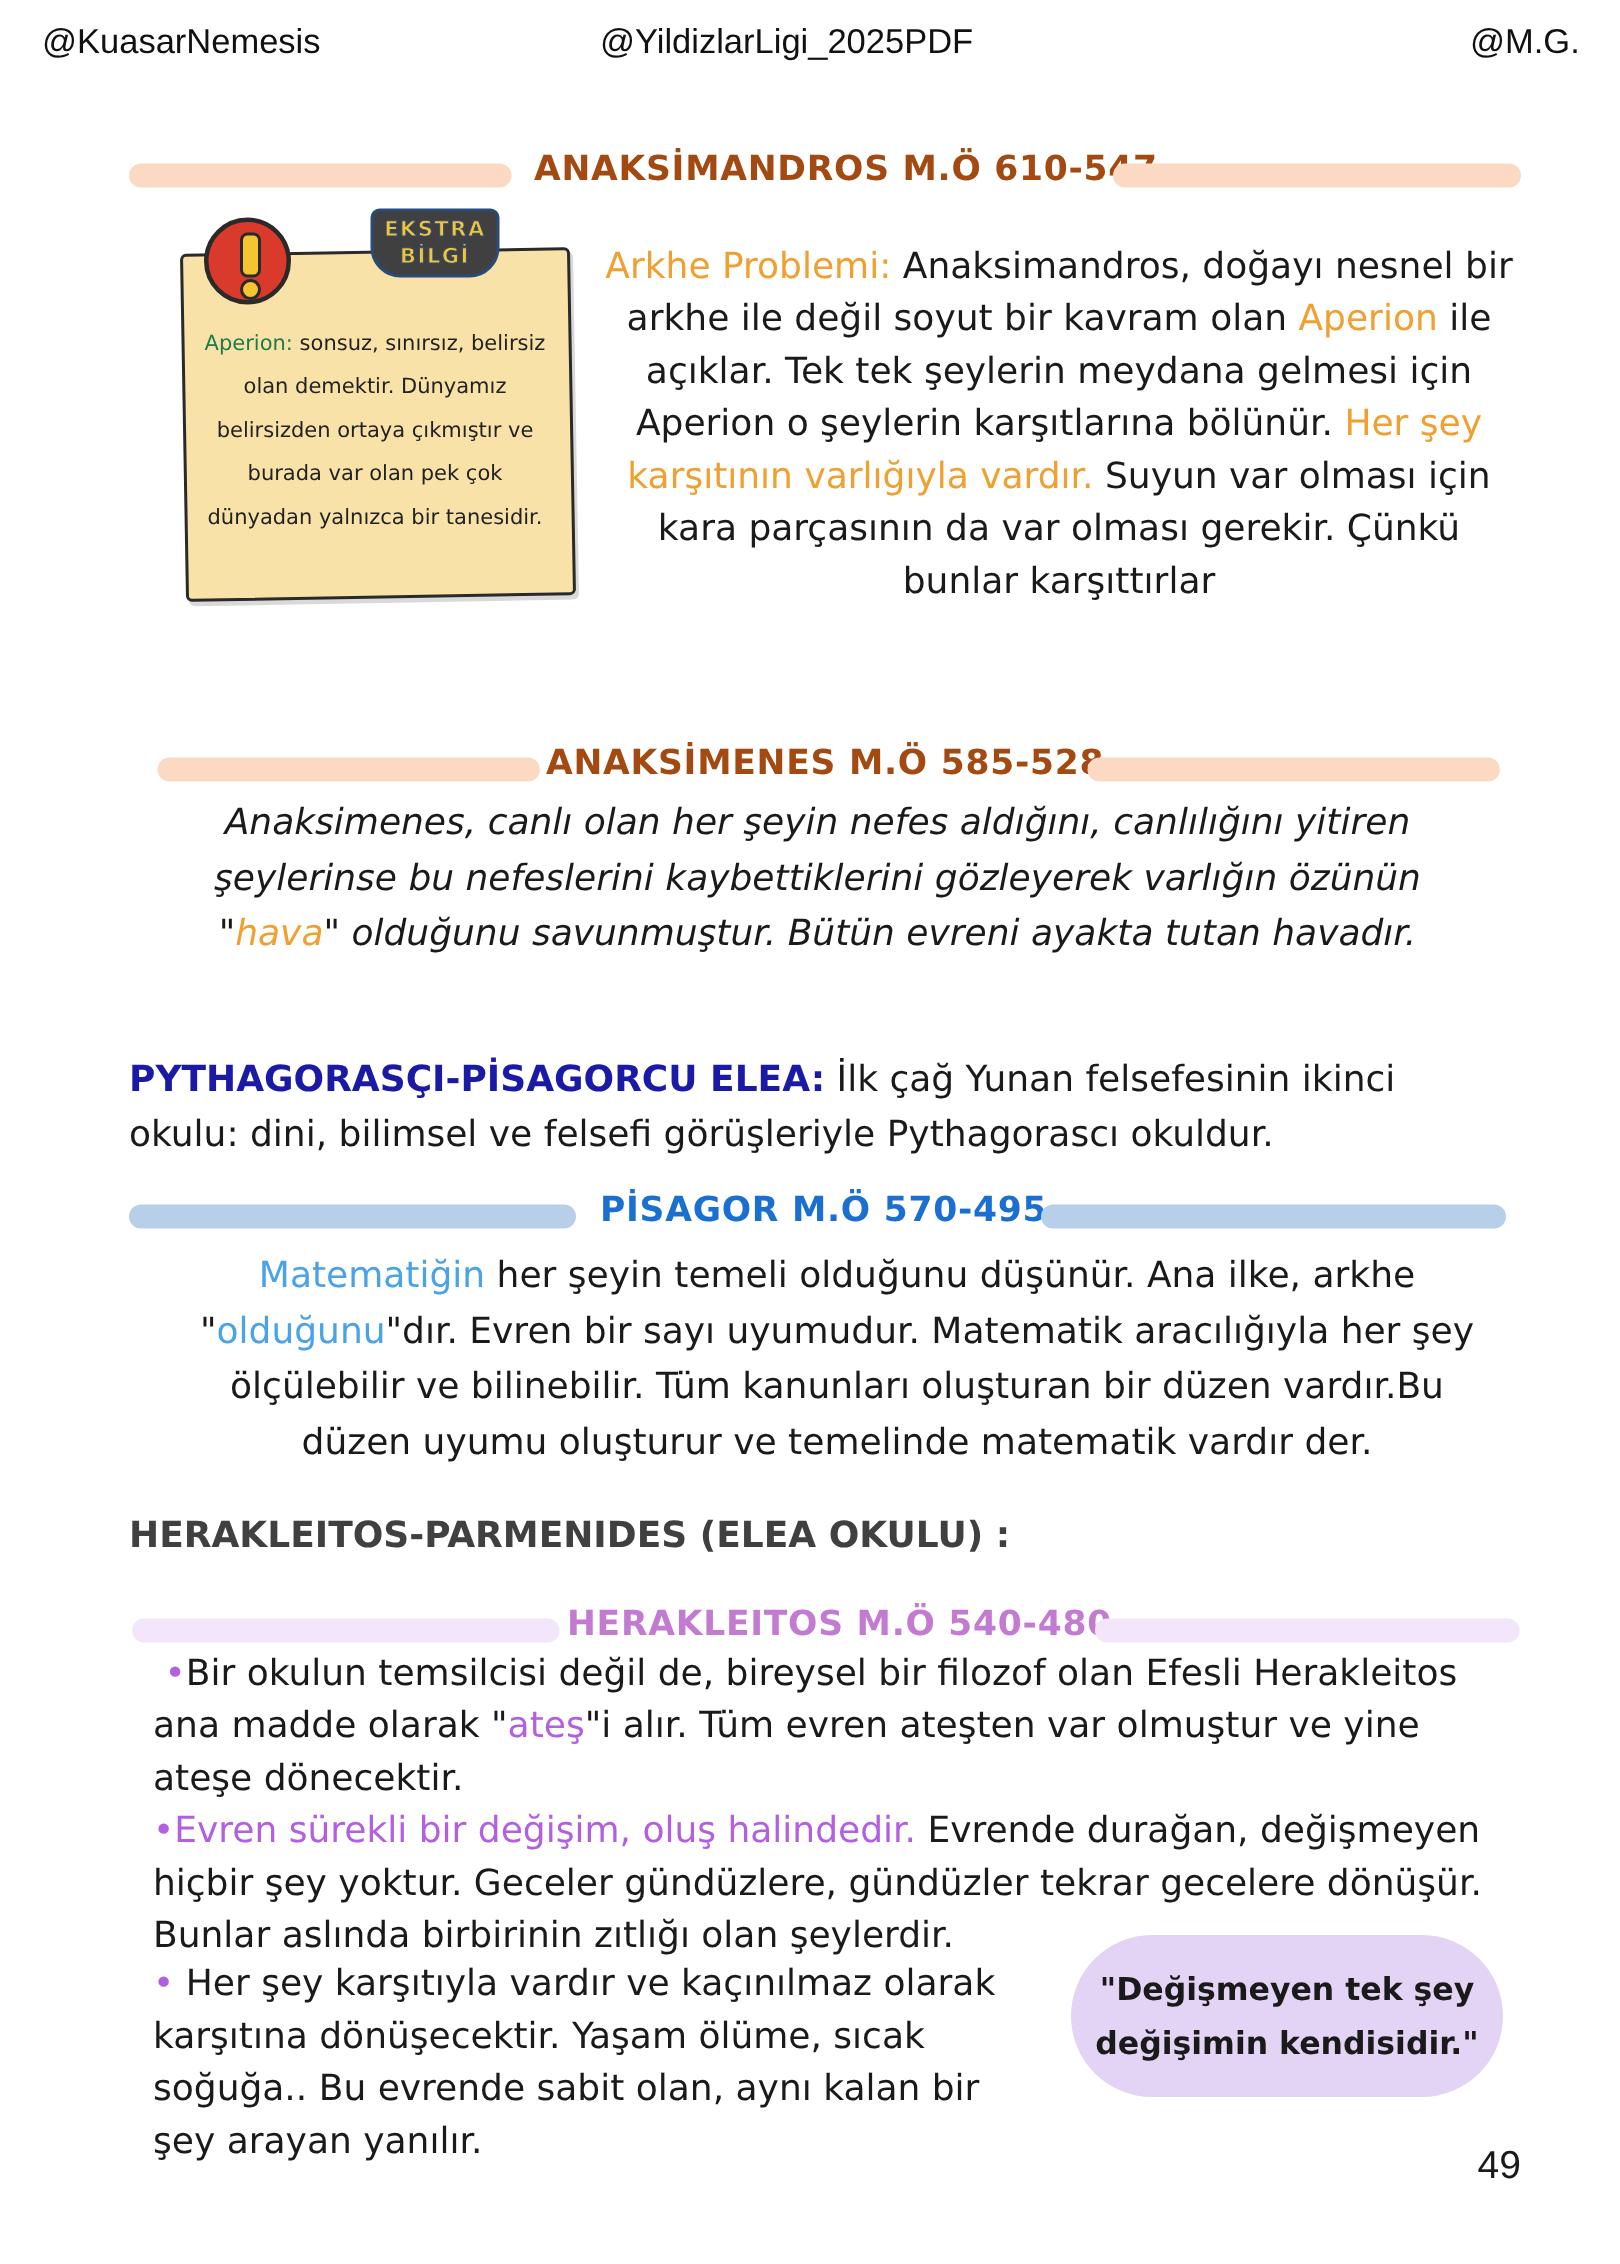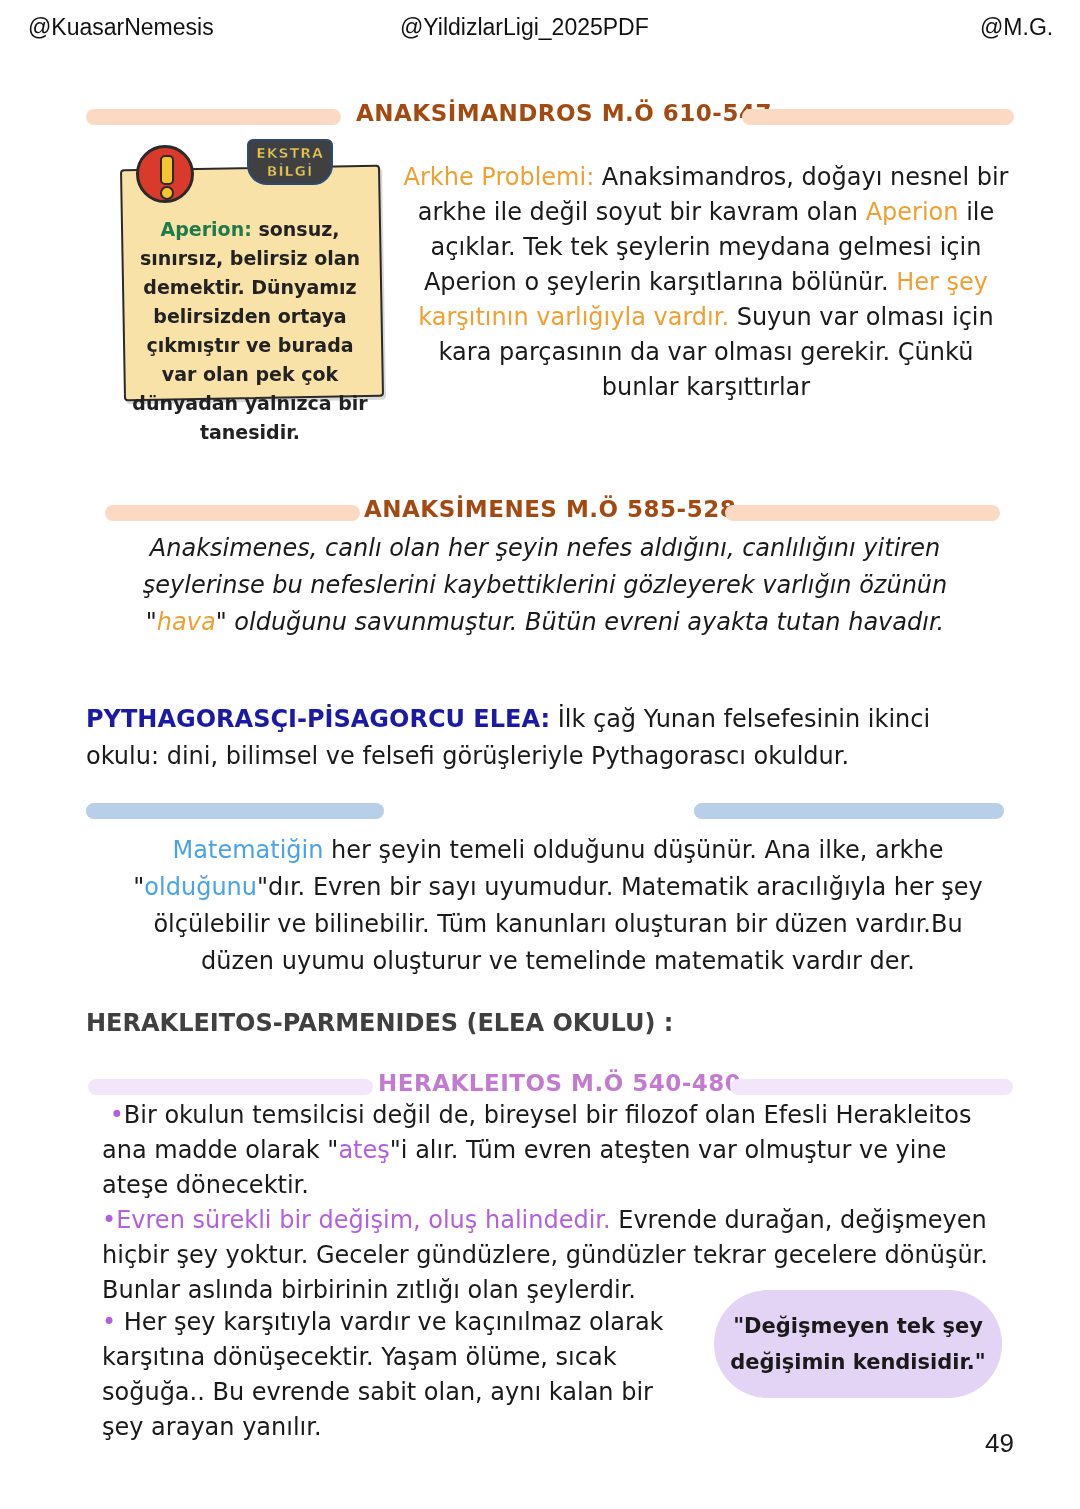--- a/index.html
+++ b/index.html
@@ -11,21 +11,21 @@
   .bar { position: absolute; top: 13px; height: 16px; border-radius: 9px; }
   .banner-title { position: absolute; top: 4px; font-size: 23px; font-weight: bold;
                   white-space: nowrap; letter-spacing: 0.5px; }
   .txt { position: absolute; font-size: 24px; line-height: 35px; }
   .center { text-align: center; }
   .note { position: absolute; left: 122px; top: 145px; width: 258px; height: 252px; }
   .note-paper { position: absolute; left: 0; top: 22px; width: 256px; height: 228px;
                 background: #f9e2a8; border: 2.5px solid #2a2a2a; border-radius: 4px;
                 transform: rotate(-1deg); box-shadow: 2px 3px 0 rgba(0,0,0,0.15); }
   .note-text { position: absolute; left: 8px; top: 70px; width: 240px; text-align: center;
-               font-size: 19px; line-height: 29px; font-weight: bold; color: #222; }
+               font-size: 14px; line-height: 29px; font-weight: normal; color: #222; }
   .alert-icon { position: absolute; left: 14px; top: 0; width: 58px; height: 58px;
                 border-radius: 50%; background: #d93a2b; border: 3px solid #2a2a2a;
                 box-sizing: border-box; }
   .alert-icon .bar1 { position: absolute; left: 21px; top: 7px; width: 10px; height: 26px;
                       background: #f5c431; border: 2px solid #2a2a2a; border-radius: 5px; }
   .alert-icon .dot { position: absolute; left: 21px; top: 38px; width: 10px; height: 10px;
                      background: #f5c431; border: 2px solid #2a2a2a; border-radius: 50%; }
   .extra-badge { position: absolute; left: 125px; top: -6px; width: 86px; height: 46px;
                  background: #404040; border: 2.5px solid #2a4a7a; border-radius: 6px 6px 20px 20px;
                  text-align: center; font-size: 14px; line-height: 18px; font-weight: bold;
@@ -79,20 +79,21 @@
 <div class="txt center" style="left:100px;top:530px;width:890px;line-height:37px;font-style:italic;">
   <span>Anaksimenes, canlı olan her şeyin nefes aldığını, canlılığını yitiren şeylerinse bu nefeslerini kaybettiklerini gözleyerek varlığın özünün "</span><span style="color:#f0a030;">hava</span><span>" olduğunu savunmuştur. Bütün evreni ayakta tutan havadır.</span>
 </div>
 
 <div class="txt" style="left:86px;top:701px;width:880px;line-height:37px;">
   <span style="color:#1a1aa6;font-weight:bold;">PYTHAGORASÇI-PİSAGORCU ELEA:</span><span> İlk çağ Yunan felsefesinin ikinci okulu: dini, bilimsel ve felsefi görüşleriyle Pythagorascı okuldur.</span>
 </div>
 
 <div class="banner" style="top:790px;">
   <div class="bar" style="left:86px;width:298px;background:#b7cfe8;"></div>
+  <div class="banner-title" style="left:400px;color:#1a6fd0;">PİSAGOR M.Ö 570-495</div>
   <div class="bar" style="left:694px;width:310px;background:#b7cfe8;"></div>
 </div>
 
 <div class="txt center" style="left:118px;top:832px;width:880px;line-height:37px;">
   <span style="color:#4aa3e6;">Matematiğin</span><span> her şeyin temeli olduğunu düşünür. Ana ilke, arkhe "</span><span style="color:#4aa3e6;">olduğunu</span><span>"dır. Evren bir sayı uyumudur. Matematik aracılığıyla her şey ölçülebilir ve bilinebilir. Tüm kanunları oluşturan bir düzen vardır.Bu düzen uyumu oluşturur ve temelinde matematik vardır der.</span>
 </div>
 
 <div class="txt" style="left:86px;top:1006px;color:#404040;font-weight:bold;">HERAKLEITOS-PARMENIDES (ELEA OKULU) :</div>
 
 <div class="banner" style="top:1066px;">

